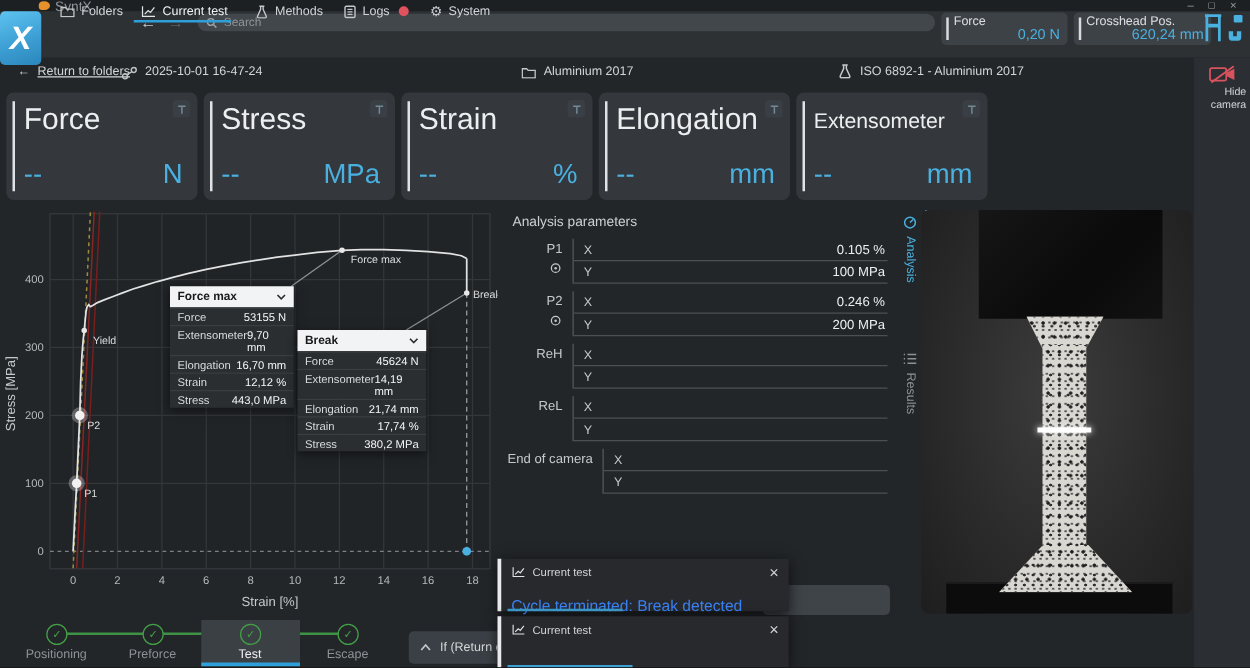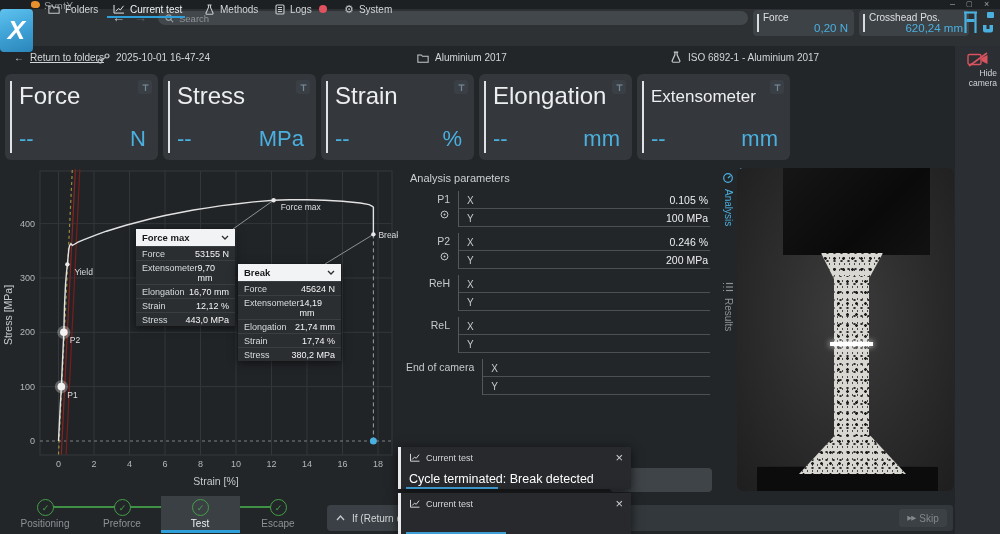--- a/index.html
+++ b/index.html
@@ -127,21 +127,21 @@
                  display:flex; align-items:center; justify-content:center; gap:4px; color:#82888c; font-size:10px; }
   #skip-button .ff { font-size:6.5px; letter-spacing:-1px; }
   #input-bar { position:absolute; left:610px; top:468px; width:102px; height:24px; background:#3f4448; border-radius:4px; z-index:4; }
 
   
   .toast { position:absolute; left:398px; width:233px; background:#27292d; border-left:3px solid #e8eaec;
            box-shadow:0 2px 10px rgba(0,0,0,.65); padding:4px 8px 6px 8px; }
   .toast .t-head { display:flex; align-items:center; gap:5px; }
   .toast .t-title { font-size:9px; color:#d3d6d8; }
   .toast .t-close { margin-left:auto; font-size:13px; color:#cfd2d5; line-height:1; cursor:default; }
-  .toast .t-msg { font-size:12.5px; color:#ffffff; margin-top:8px; white-space:nowrap; }
+  .toast .t-msg { font-size:12.5px; color:#3b82f6; margin-top:14px; white-space:nowrap; }
   .toast .t-progress { position:absolute; left:5px; bottom:0; height:2.5px; background:#3e9fd4; }
   #toast1 { top:447px; height:42px; z-index:20; }
   #toast2 { top:493px; height:41px; z-index:21; }
 
   svg.icon { display:block; }
 </style>
 </head>
 <body>
 
 <div id="app">
@@ -629,26 +629,20 @@
   <div class="wf-label" style="left:238px;">Escape</div>
 
   <div id="if-button">
     <span>
         <svg class="icon" width="9" height="6" viewBox="0 0 9 6">
           <polyline points="1,5 4.5,1 8,5" fill="none" stroke="#c6c9cb" stroke-width="1.3"></polyline>
         </svg>
       </span>
     <span>If (Return e</span>
   </div>
-  <div id="action-bar">
-    <div id="skip-button">
-      <span class="ff">▶▶</span>
-      <span>Skip</span>
-    </div>
-  </div>
   <div id="input-bar"></div>
 
   <div class="toast" id="toast1">
     <div class="t-head">
       <span>
           <svg class="icon" width="12" height="9" viewBox="0 0 13 11">
             <path d="M1 1 v9 h11" fill="none" stroke="#e3e5e7" stroke-width="1.1"></path>
             <polyline points="3,8 6,5 8,6.5 11.5,2" fill="none" stroke="#e3e5e7" stroke-width="1.1"></polyline>
           </svg>
         </span>

